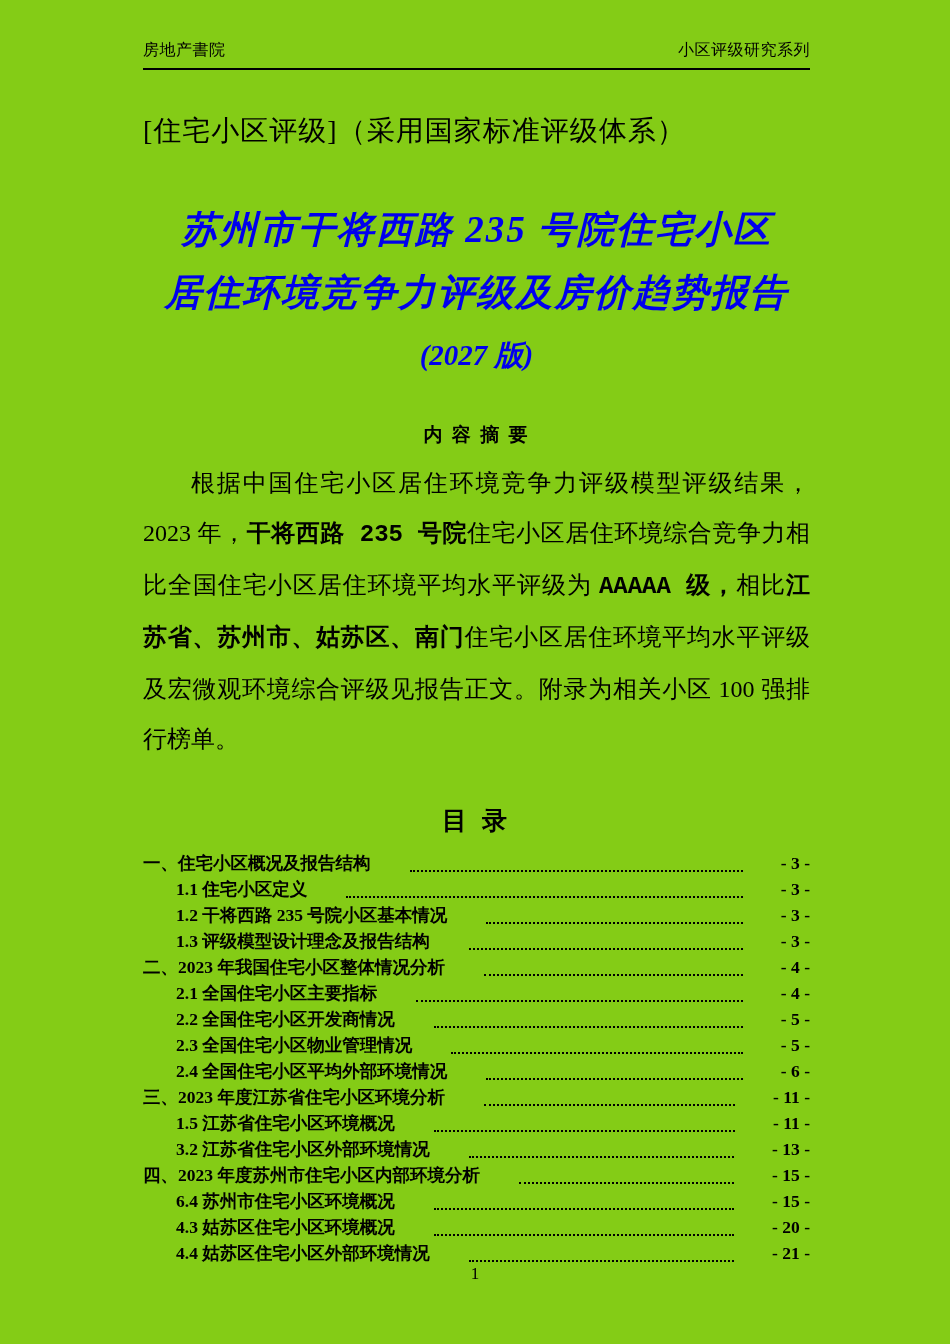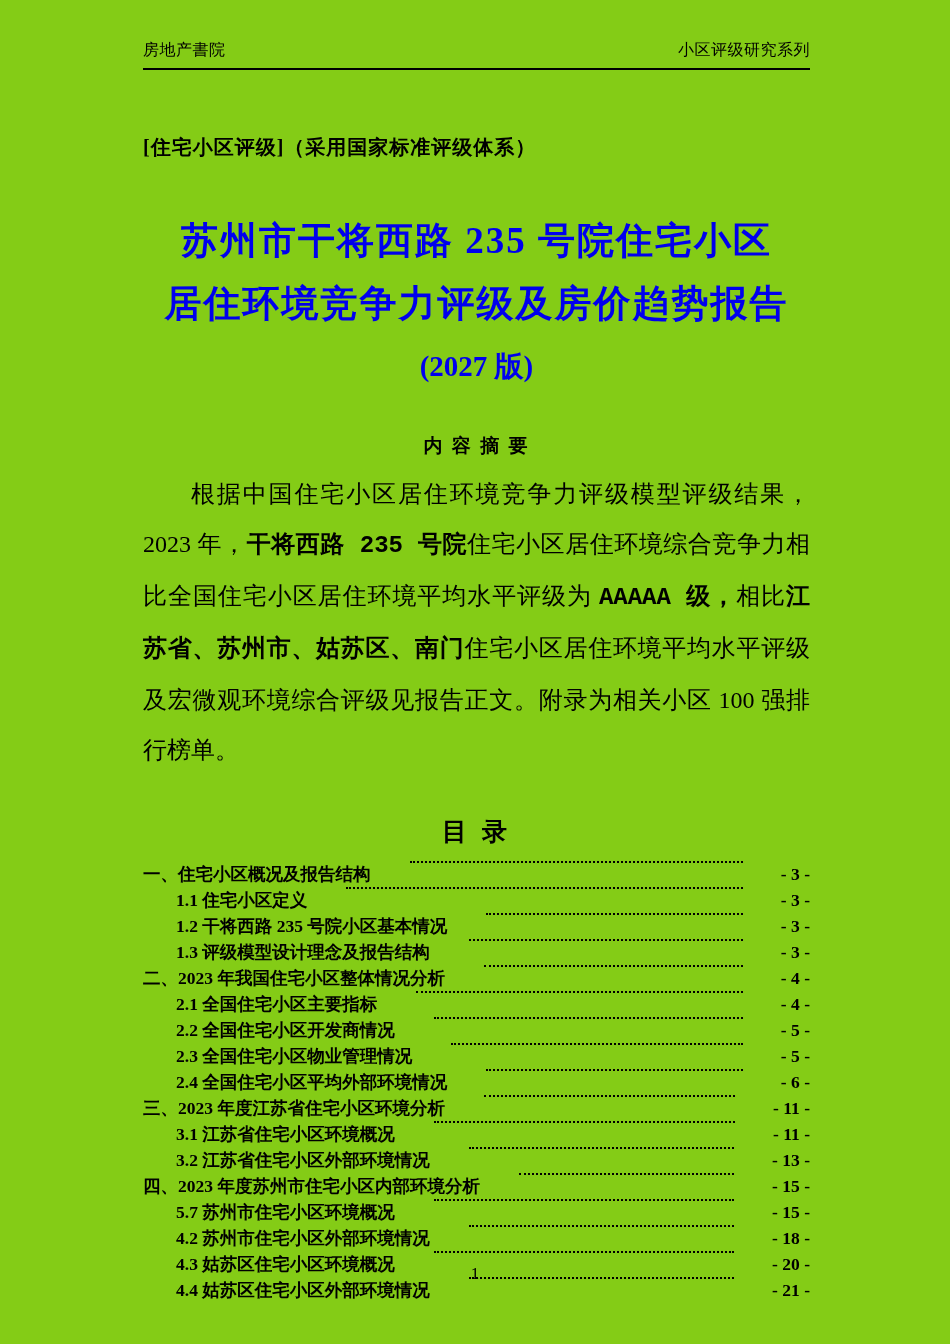--- a/index.html
+++ b/index.html
@@ -20,23 +20,23 @@
     justify-content: space-between;
     align-items: flex-end;
     font-family: "Liberation Sans", sans-serif;
     font-size: 16px;
     letter-spacing: 0.5px;
     padding-bottom: 7px;
     border-bottom: 2.5px solid #000;
   }
 
   .subtitle {
-    margin-top: 64px;
-    font-size: 20px;
-    font-weight: bold;
+    margin-top: 42px;
+    font-size: 28px;
+    font-weight: normal;
     letter-spacing: 1px;
   }
 
   .title-block {
     margin-top: 48px;
     text-align: center;
     font-weight: bold;
   }
   .title-line { font-size: 37px; line-height: 63px; letter-spacing: 2px; }
   .title-version { font-size: 29px; line-height: 62px; }
@@ -68,21 +68,21 @@
     letter-spacing: 4px;
   }
 
   .toc {
     margin-top: 13px;
     font-weight: bold;
     font-size: 17.5px;
   }
   .toc-entry {
     display: flex;
-    align-items: flex-start;
+    align-items: flex-end;
     line-height: 26px;
     height: 26px;
     cursor: pointer;
     gap: 36px;
   }
   .toc-entry.level-2 { padding-left: 33px; }
   .toc-label { white-space: nowrap; }
   .toc-leader {
     flex: 1;
     border-bottom: 2px dotted #000;
@@ -105,21 +105,21 @@
 
 <div class="page">
 
   <div class="header">
     <span>房地产書院</span>
     <span>小区评级研究系列</span>
   </div>
 
   <div class="subtitle">[住宅小区评级]（采用国家标准评级体系）</div>
 
-  <div class="title-block" style="color: rgb(0, 0, 238);">
+  <div class="title-block" style="color: rgb(0, 0, 238); font-style: italic;">
     <div class="title-line">苏州市干将西路 235 号院住宅小区</div>
     <div class="title-line">居住环境竞争力评级及房价趋势报告</div>
     <div class="title-version">(2027 版)</div>
   </div>
 
   <div class="abstract-heading">内 容 摘 要</div>
 
   <p class="abstract" id="abstract-paragraph"><span class="seg-normal">根据中国住宅小区居住环境竞争力评级模型评级结果，2023 年，</span><span class="seg-bold">干将西路 235 号院</span><span class="seg-normal">住宅小区居住环境综合竞争力相比全国住宅小区居住环境平均水平评级为 </span><span class="seg-bold">AAAAA 级，</span><span class="seg-normal">相比</span><span class="seg-bold">江苏省、苏州市、姑苏区、南门</span><span class="seg-normal">住宅小区居住环境平均水平评级及宏微观环境综合评级见报告正文。附录为相关小区 100 强排行榜单。</span></p>
 
   <div class="toc-heading">目 录</div>
@@ -169,45 +169,40 @@
         <span class="toc-label">2.4 全国住宅小区平均外部环境情况</span>
         <span class="toc-leader"></span>
         <span class="toc-page">- 6 -</span>
       </div>
       <div class="toc-entry level-1">
         <span class="toc-label">三、2023 年度江苏省住宅小区环境分析</span>
         <span class="toc-leader"></span>
         <span class="toc-page">- 11 -</span>
       </div>
       <div class="toc-entry level-2">
-        <span class="toc-label">3.1 江苏省住宅小区环境概况</span>
+        <span class="toc-label">1.5 江苏省住宅小区环境概况</span>
         <span class="toc-leader"></span>
         <span class="toc-page">- 11 -</span>
       </div>
       <div class="toc-entry level-2">
         <span class="toc-label">3.2 江苏省住宅小区外部环境情况</span>
         <span class="toc-leader"></span>
         <span class="toc-page">- 13 -</span>
       </div>
       <div class="toc-entry level-1">
         <span class="toc-label">四、2023 年度苏州市住宅小区内部环境分析</span>
         <span class="toc-leader"></span>
         <span class="toc-page">- 15 -</span>
       </div>
       <div class="toc-entry level-2">
-        <span class="toc-label">5.7 苏州市住宅小区环境概况</span>
+        <span class="toc-label">6.4 苏州市住宅小区环境概况</span>
         <span class="toc-leader"></span>
         <span class="toc-page">- 15 -</span>
       </div>
       <div class="toc-entry level-2">
-        <span class="toc-label">4.2 苏州市住宅小区外部环境情况</span>
-        <span class="toc-leader"></span>
-        <span class="toc-page">- 18 -</span>
-      </div>
-      <div class="toc-entry level-2">
         <span class="toc-label">4.3 姑苏区住宅小区环境概况</span>
         <span class="toc-leader"></span>
         <span class="toc-page">- 20 -</span>
       </div>
       <div class="toc-entry level-2">
         <span class="toc-label">4.4 姑苏区住宅小区外部环境情况</span>
         <span class="toc-leader"></span>
         <span class="toc-page">- 21 -</span>
       </div>
     </div>

